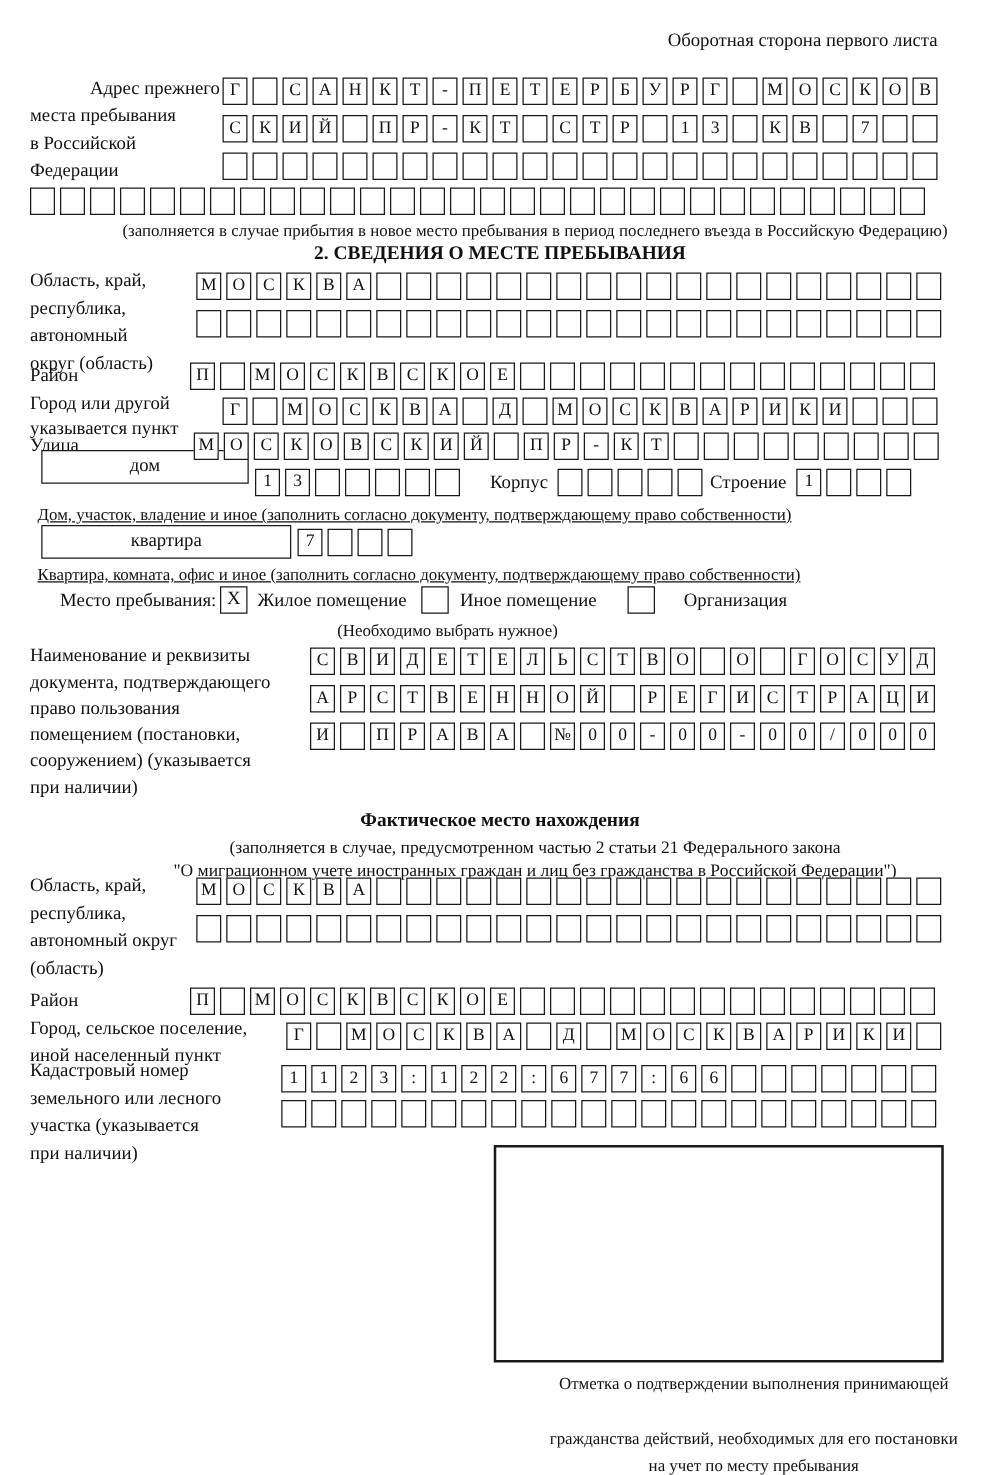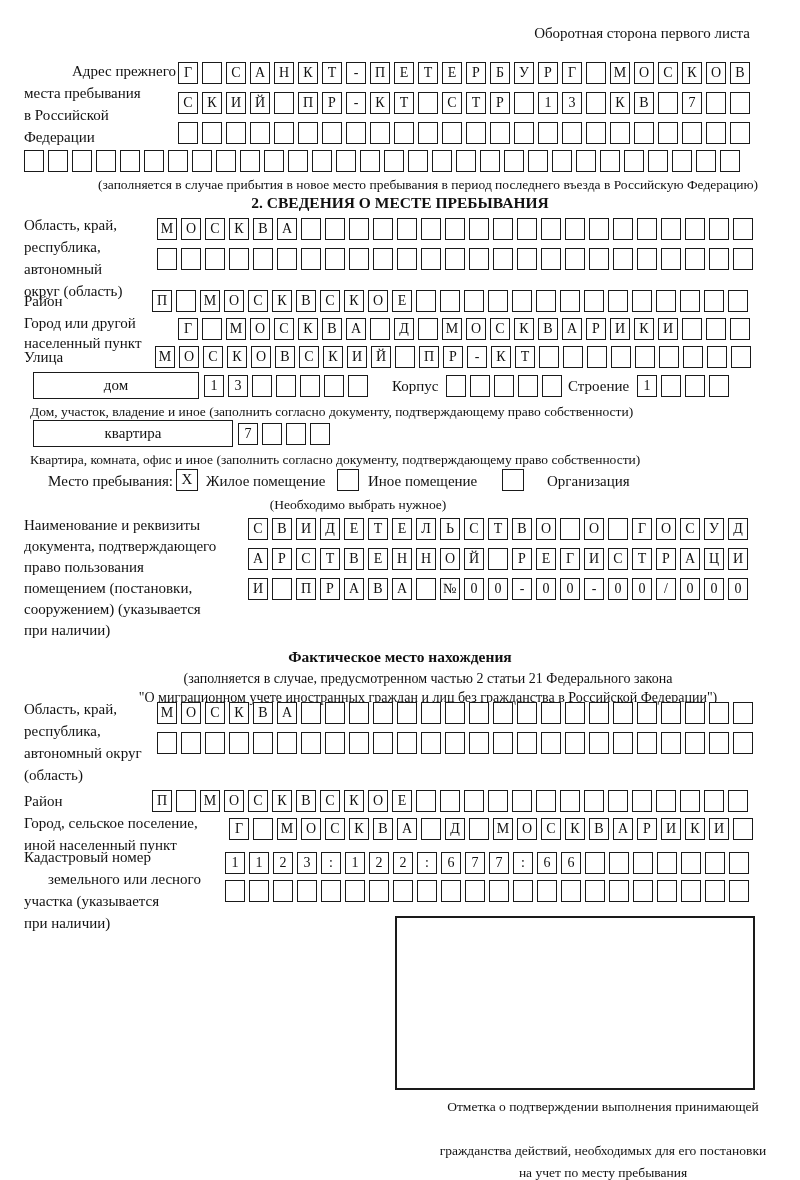--- a/index.html
+++ b/index.html
@@ -1,20 +1,20 @@
 <!DOCTYPE html>
 <html><head>
 <meta charset="utf-8">
 <style>
   html,body{margin:0;padding:0;background:#fff;}
   #stage{position:relative;width:800px;height:1180px;background:#fff;
          font-family:"Liberation Serif","DejaVu Serif",serif;color:#111;overflow:hidden;}
   .lbl{position:absolute;font-size:15px;line-height:18px;white-space:nowrap;}
   .cap{position:absolute;font-size:13.5px;line-height:17px;text-align:center;white-space:nowrap;padding-left:28px;}
-  .capl{position:absolute;font-size:13.5px;line-height:17px;white-space:nowrap;}
+  .capl{position:absolute;font-size:13.5px;line-height:17px;white-space:nowrap;text-decoration:underline;}
   .title{position:absolute;font-size:15.5px;font-weight:bold;text-align:center;white-space:nowrap;}
   .cellrow{position:absolute;display:flex;gap:4px;}
   .cell{box-sizing:border-box;width:20px;height:22px;border:1.5px solid #1a1a1a;
         font-size:14px;line-height:19px;text-align:center;display:inline-block;background:#fff;}
   .widebox{position:absolute;box-sizing:border-box;border:1.5px solid #1a1a1a;
         text-align:center;font-size:15px;background:#fff;}
   .cb{position:absolute;box-sizing:border-box;width:22px;height:22px;border:1.5px solid #1a1a1a;
         font-size:15px;line-height:19px;text-align:center;background:#fff;}
   .bigbox{position:absolute;box-sizing:border-box;border:2px solid #1a1a1a;background:#fff;}
 </style>
@@ -32,24 +32,24 @@
   <div class="cap" style="left:0;top:176px;width:800px;">(заполняется в случае прибытия в новое место пребывания в период последнего въезда в Российскую Федерацию)</div>
 
   <div class="title" style="left:0;top:194px;width:800px;">2. СВЕДЕНИЯ О МЕСТЕ ПРЕБЫВАНИЯ</div>
 
   <div class="lbl" style="left:24px;top:216px;">Область, край,</div>
   <div class="lbl" style="left:24px;top:238px;">республика,</div>
   <div class="lbl" style="left:24px;top:260px;">автономный</div>
   <div class="lbl" style="left:24px;top:282px;">округ (область)</div>
   <div class="lbl" style="left:24px;top:292px;">Район</div>
   <div class="lbl" style="left:24px;top:314px;">Город или другой</div>
-  <div class="lbl" style="left:24px;top:334px;">населенный пункт</div>
+  <div class="lbl" style="left:24px;top:334px;">указывается пункт</div>
   <div class="lbl" style="left:24px;top:348px;">Улица</div>
 
-  <div class="widebox" style="left:33px;top:372px;width:166px;height:27px;line-height:24px;">дом</div>
+  <div class="widebox" style="left:33px;top:360px;width:166px;height:27px;line-height:24px;">дом</div>
   <div class="lbl" style="left:392px;top:377px;">Корпус</div>
   <div class="lbl" style="left:568px;top:377px;">Строение</div>
   <div class="capl" style="left:30px;top:403px;">Дом, участок, владение и иное (заполнить согласно документу, подтверждающему право собственности)</div>
 
   <div class="widebox" style="left:33px;top:420px;width:200px;height:27px;line-height:24px;">квартира</div>
   <div class="capl" style="left:30px;top:451px;">Квартира, комната, офис и иное (заполнить согласно документу, подтверждающему право собственности)</div>
 
   <div class="lbl" style="left:24px;top:472px;margin-left:24px;">Место пребывания:</div>
   <div class="cb" style="left:176px;top:469px;">X</div>
   <div class="lbl" style="left:206px;top:472px;">Жилое помещение</div>
@@ -71,21 +71,21 @@
   <div class="cap" style="left:0;top:689px;width:800px;font-size:14px;">"О миграционном учете иностранных граждан и лиц без гражданства в Российской Федерации")</div>
 
   <div class="lbl" style="left:24px;top:700px;">Область, край,</div>
   <div class="lbl" style="left:24px;top:722px;">республика,</div>
   <div class="lbl" style="left:24px;top:744px;">автономный округ</div>
   <div class="lbl" style="left:24px;top:766px;">(область)</div>
   <div class="lbl" style="left:24px;top:792px;">Район</div>
   <div class="lbl" style="left:24px;top:814px;">Город, сельское поселение,</div>
   <div class="lbl" style="left:24px;top:836px;">иной населенный пункт</div>
   <div class="lbl" style="left:24px;top:848px;">Кадастровый номер</div>
-  <div class="lbl" style="left:24px;top:870px;margin-left:24px;">земельного или лесного</div>
+  <div class="lbl" style="left:24px;top:870px;">земельного или лесного</div>
   <div class="lbl" style="left:24px;top:892px;">участка (указывается</div>
   <div class="lbl" style="left:24px;top:914px;">при наличии)</div>
 
   <div class="bigbox" style="left:395px;top:916px;width:360px;height:174px;"></div>
   <div class="cap" style="left:375px;top:1098px;width:400px;">Отметка о подтверждении выполнения принимающей</div>
   <div class="cap" style="left:375px;top:1142px;width:400px;">гражданства действий, необходимых для его постановки</div>
   <div class="cap" style="left:375px;top:1164px;width:400px;">на учет по месту пребывания</div>
 
 <div class="cellrow" style="left: 178px; top: 62px;">
       <span class="cell">Г</span>

